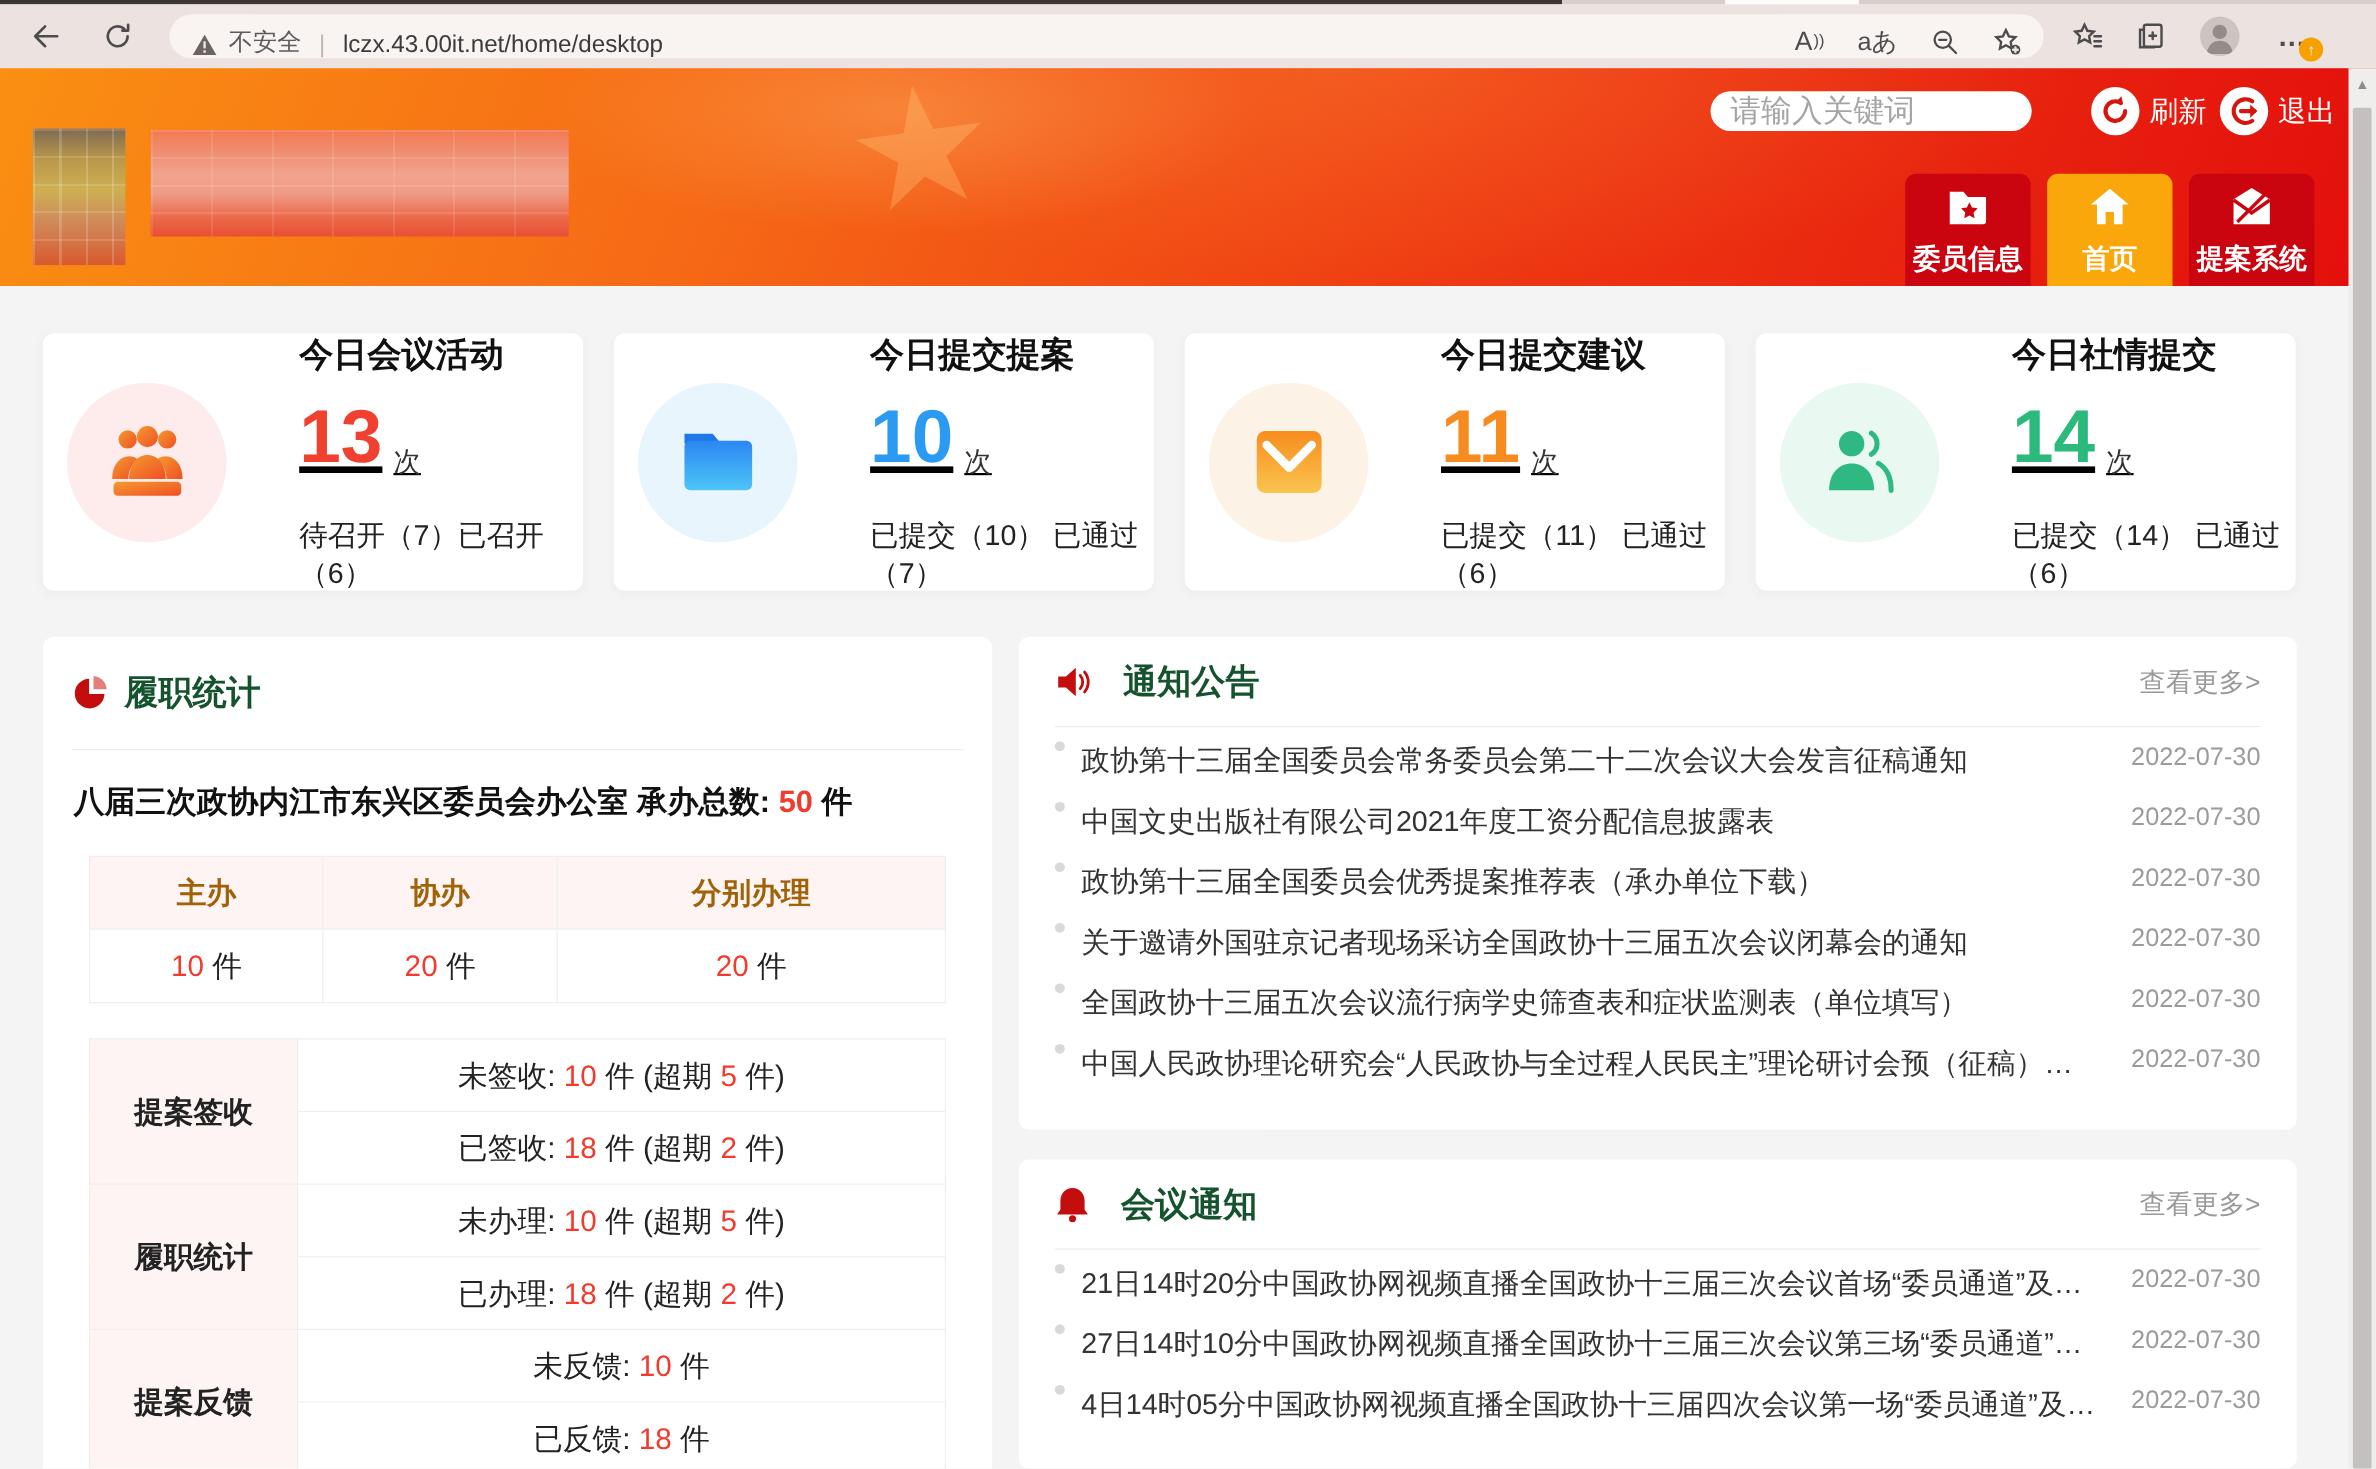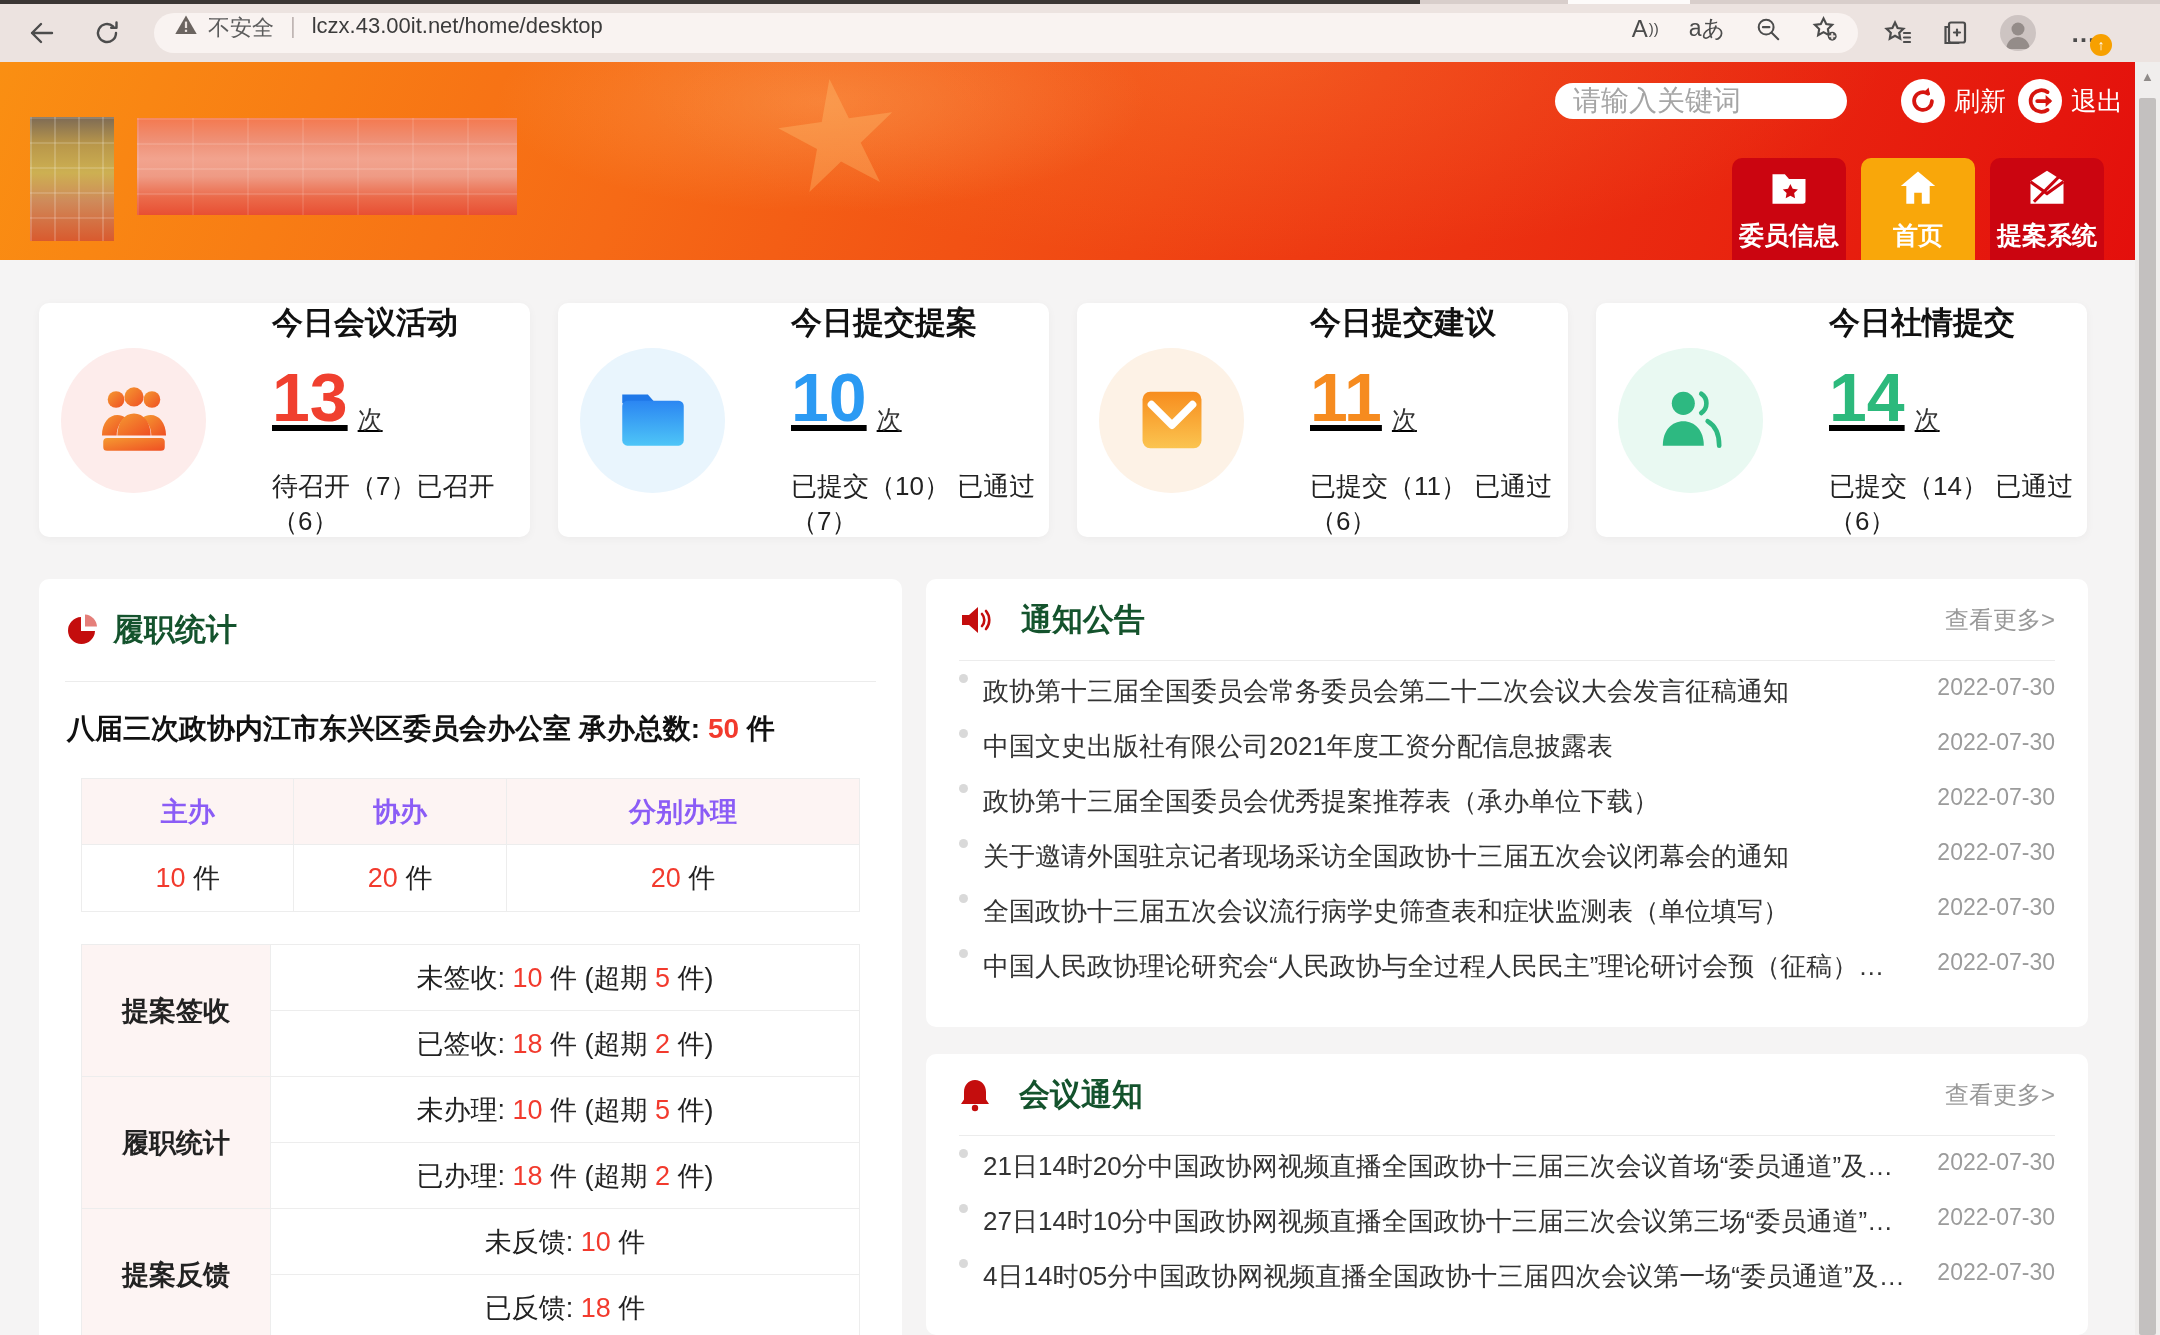--- a/index.html
+++ b/index.html
@@ -6,21 +6,21 @@
   html,body { width:2160px; height:1335px; overflow:hidden;
     font-family:"Liberation Sans","DejaVu Sans",sans-serif; background:#f5f4f4; }
 
   
   .tabstrip { height:4px;
     background:linear-gradient(90deg,#3b3634 0,#3b3634 1420px,#d8cecb 1420px,#d8cecb 1568px,#fdfbfa 1568px,#fdfbfa 1690px,#d8cecb 1690px); }
   .toolbar { height:58px; background:#ece3e0; display:flex; align-items:center; }
   .nav-ic { width:34px; height:34px; display:flex; align-items:center; justify-content:center; cursor:pointer; }
   .nav-ic svg { stroke:#4c4c4c; fill:none; stroke-width:2.4; stroke-linecap:round; stroke-linejoin:round; }
   .url-pill { margin-left:30px; width:1704px; height:40px; border-radius:20px; background:#f9f3f1;
-    display:flex; align-items:flex-start; padding:0 20px; }
+    display:flex; align-items:flex-end; padding:0 20px; }
   .sec-label { color:#5c5c5c; font-size:22px; margin-left:10px; }
   .pill-div { color:#c0b6b4; font-size:22px; margin:0 16px; }
   .url-text { color:#3b3b3b; font-size:22px; }
   .pill-icons { margin-left:auto; display:flex; align-items:center; gap:30px; }
   .pic { color:#4c4c4c; font-size:21px; display:flex; align-items:center; cursor:pointer; }
   .pic svg { stroke:#4c4c4c; fill:none; stroke-width:2.2; stroke-linecap:round; }
   .chrome-right { display:flex; align-items:center; gap:30px; margin-left:26px; }
   .avatar-circ { width:36px; height:36px; border-radius:50%; background:#cdc4c2; overflow:hidden; display:flex; align-items:center; justify-content:center; }
   .more-wrap { position:relative; width:36px; text-align:center; cursor:pointer; }
   .more-dots { font-size:26px; font-weight:bold; color:#4c4c4c; letter-spacing:1px; }
@@ -79,21 +79,21 @@
 
   .panels { display:flex; gap:24px; margin:42px 0 0 39px; width:2049px; align-items:flex-start; }
   .duty { width:863px; background:#fff; border-radius:10px; padding:0 26px; height:920px; }
   .phead { display:flex; align-items:center; gap:14px; height:103px; border-bottom:1px solid #ececec; }
   .ptitle { font-size:31px; font-weight:bold; color:#14532d; }
   .more { margin-left:auto; color:#999; font-size:24px; cursor:pointer; }
   .summary { margin-top:28px; font-size:28px; font-weight:bold; color:#111; padding-left:2px; }
   .red { color:#f23a2d; }
   table { border-collapse:collapse; }
   .t1 { margin:30px auto 0; width:779px; }
-  .t1 th { background:#fdf4f3; border:1px solid #ededed; height:66px; font-size:27px; color:#8b5cf6; }
+  .t1 th { background:#fdf4f3; border:1px solid #ededed; height:66px; font-size:27px; color:#a16207; }
   .t1 td { border:1px solid #ededed; height:67px; font-size:27px; color:#222; text-align:center; }
   .t2 { margin:32px auto 0; width:779px; }
   .t2 td { border:1px solid #ededed; height:66px; font-size:27px; color:#222; text-align:center; }
   .t2 .lbl { width:189px; background:#fdf4f3; font-weight:bold; }
 
   .right-col { width:1162px; display:flex; flex-direction:column; gap:27px; }
   .panel { background:#fff; border-radius:10px; padding:0 33px; }
   .panel .phead { height:82px; }
   .notice { height:448px; }
   .meeting { height:281px; }

